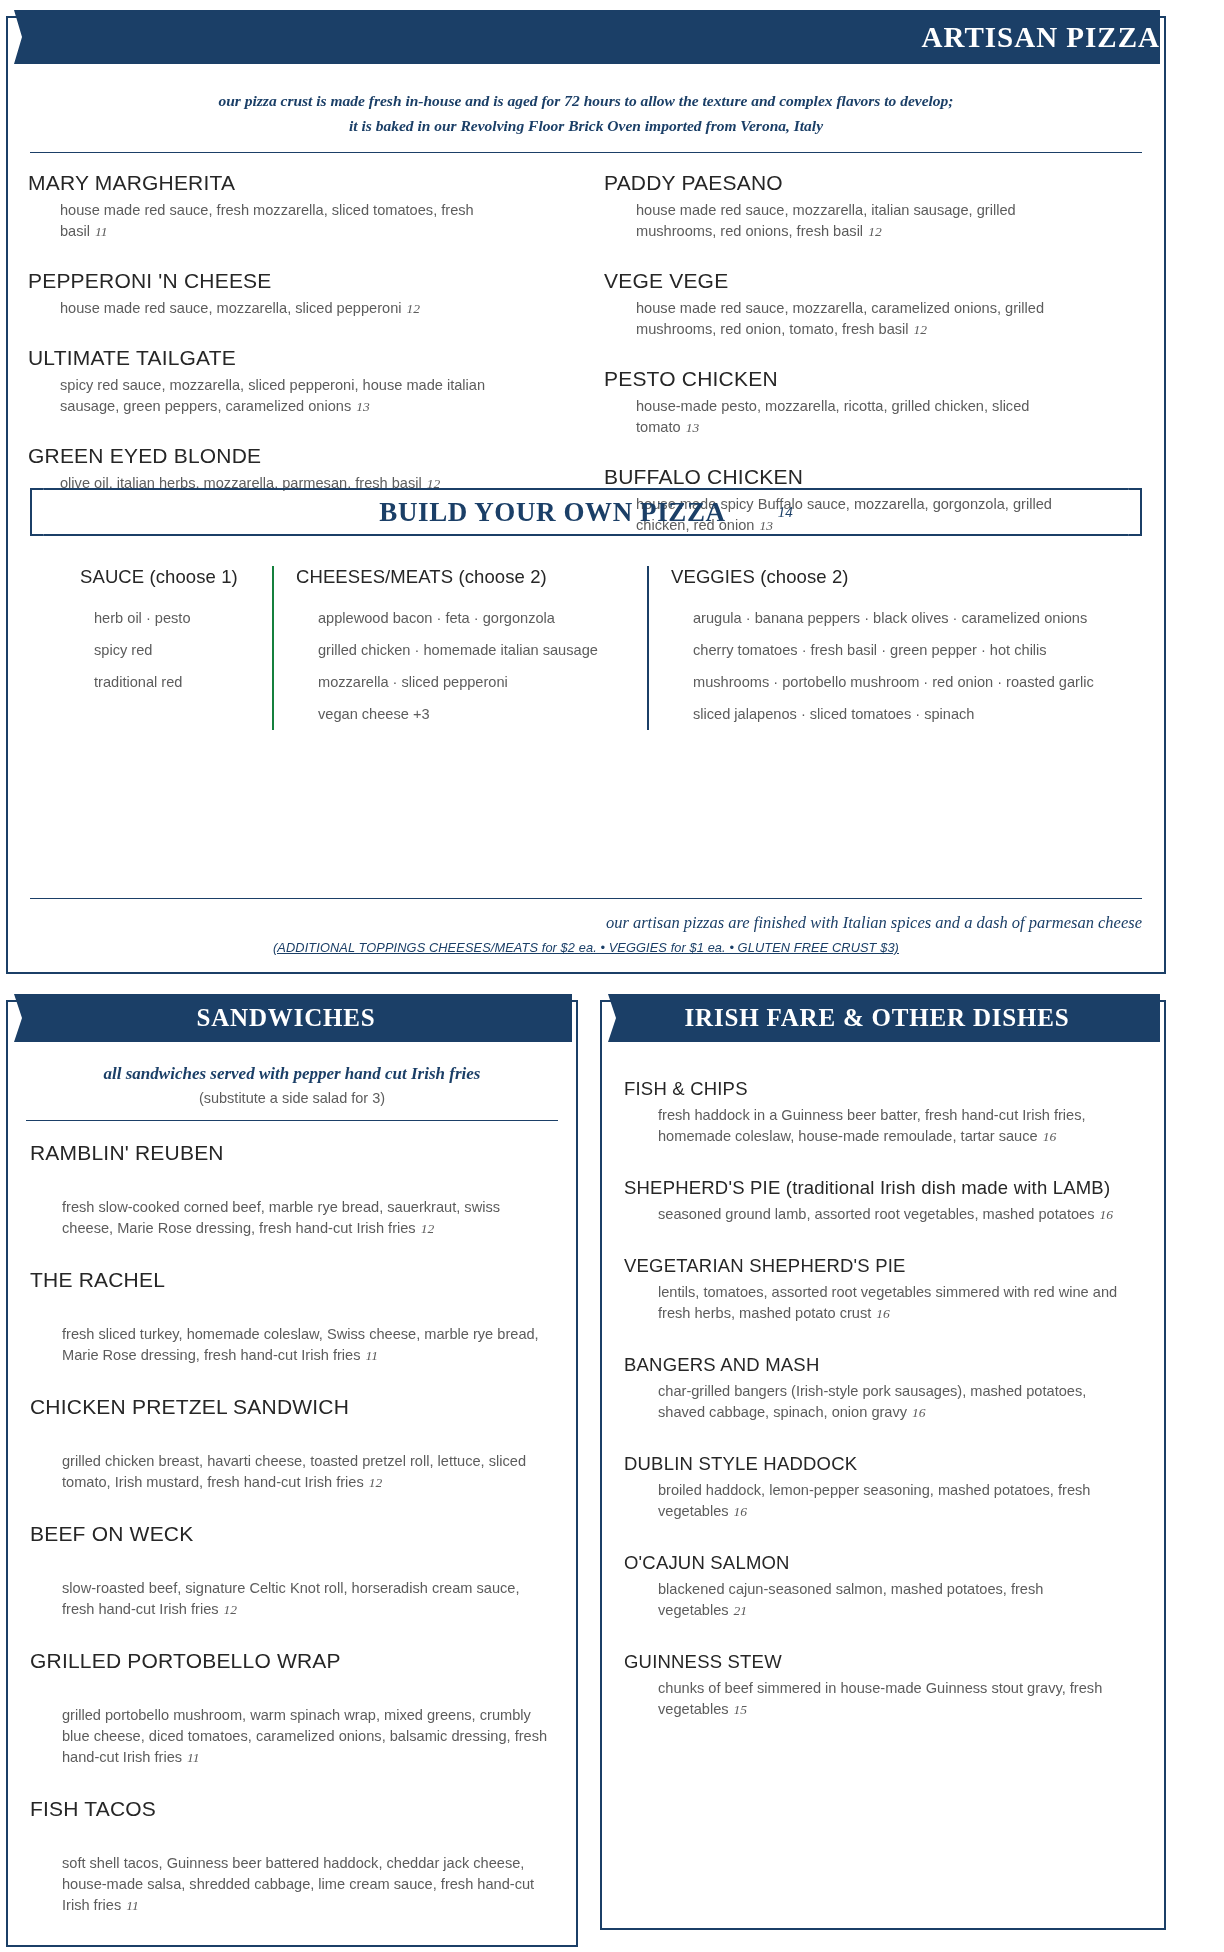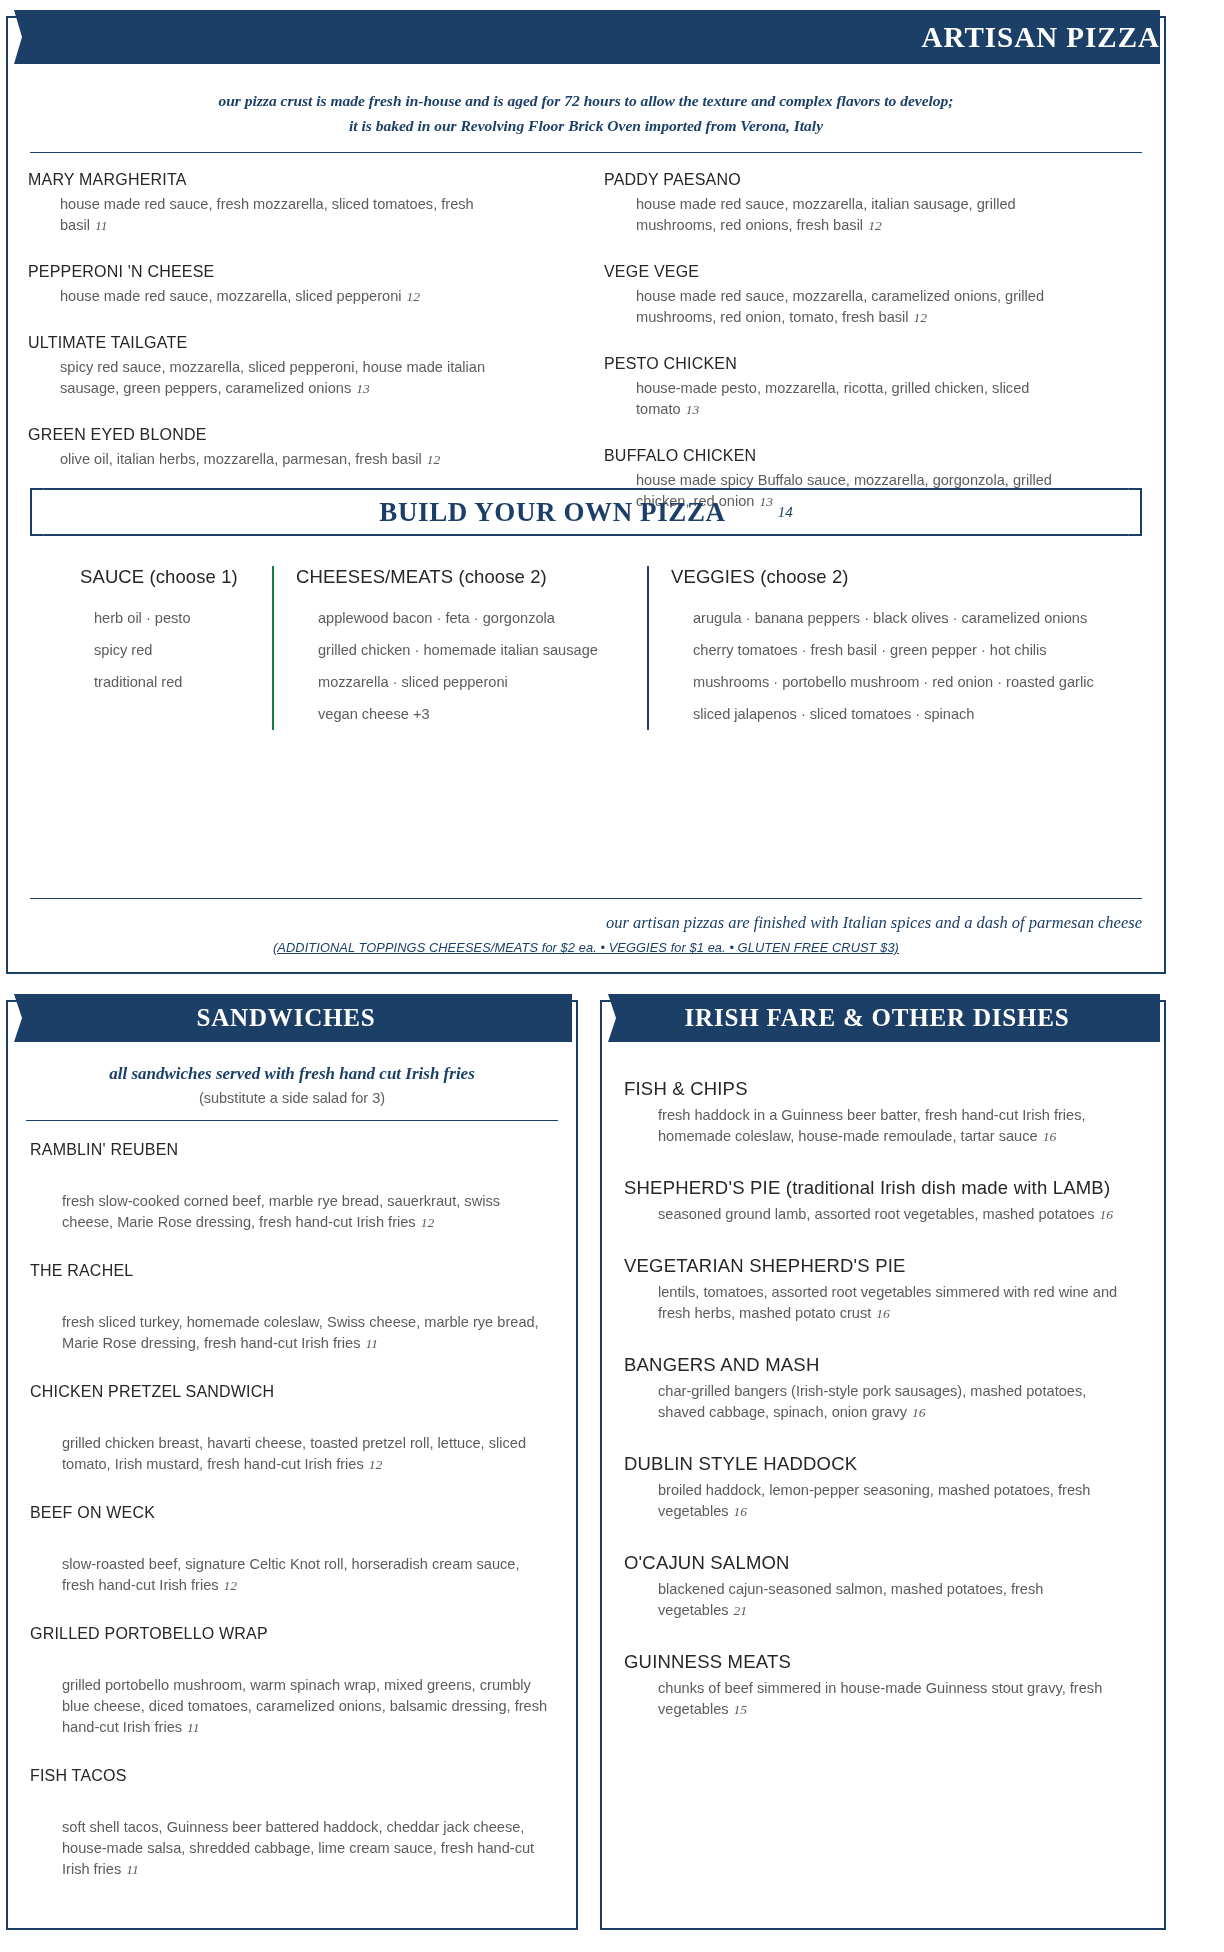--- a/index.html
+++ b/index.html
@@ -73,21 +73,21 @@
     display: flex;
     margin: 18px 20px 0 20px;
   }
   .pz-col { width: 50%; box-sizing: border-box; }
   .pz-col.right { padding-left: 18px; }
 
   .item { margin-bottom: 27px; }
   .item:last-child { margin-bottom: 0; }
   .item-name {
     font-family: "Liberation Sans", sans-serif;
-    font-size: 16px;
+    font-size: 21px;
     color: #262626;
     letter-spacing: 0.2px;
     margin-bottom: 5px;
     font-weight: 400;
   }
   .item-desc {
     font-size: 14.6px;
     line-height: 21px;
     color: #5c5c5c;
     margin-left: 32px;
@@ -369,21 +369,21 @@
       <div class="pz-foot-1">our artisan pizzas are finished with Italian spices and a dash of parmesan cheese</div>
       <div class="pz-foot-2">(ADDITIONAL TOPPINGS   CHEESES/MEATS  for $2 ea.   •   VEGGIES for $1 ea.   •   GLUTEN FREE CRUST  $3)</div>
     </div>
   </section>
 
   <section class="panel" id="sand-panel">
     <div class="sub-hdr">
       <span>SANDWICHES</span>
     </div>
 
-    <div class="sand-tag">all sandwiches served with fresh hand cut Irish fries</div>
+    <div class="sand-tag">all sandwiches served with pepper hand cut Irish fries</div>
     <div class="sand-sub">(substitute a side salad for 3)</div>
     <hr class="sand-rule">
 
     <div class="sand-list">
 
       <div class="item">
         <div class="item-name">RAMBLIN' REUBEN</div>
         <div class="item-desc"><span>fresh slow-cooked corned beef, marble rye bread, sauerkraut, swiss cheese, Marie Rose dressing, fresh hand-cut Irish fries</span><span class="price">12</span></div>
       </div>
 
@@ -446,20 +446,20 @@
         <div class="item-name">DUBLIN STYLE HADDOCK</div>
         <div class="item-desc"><span>broiled haddock, lemon-pepper seasoning, mashed potatoes, fresh vegetables</span><span class="price">16</span></div>
       </div>
 
       <div class="item">
         <div class="item-name">O'CAJUN SALMON</div>
         <div class="item-desc"><span>blackened cajun-seasoned salmon, mashed potatoes, fresh vegetables</span><span class="price">21</span></div>
       </div>
 
       <div class="item">
-        <div class="item-name">GUINNESS MEATS</div>
+        <div class="item-name">GUINNESS STEW</div>
         <div class="item-desc"><span>chunks of beef simmered in house-made Guinness stout gravy, fresh vegetables</span><span class="price">15</span></div>
       </div>
 
     </div>
   </section>
 
 </div>
 
 </body></html>

